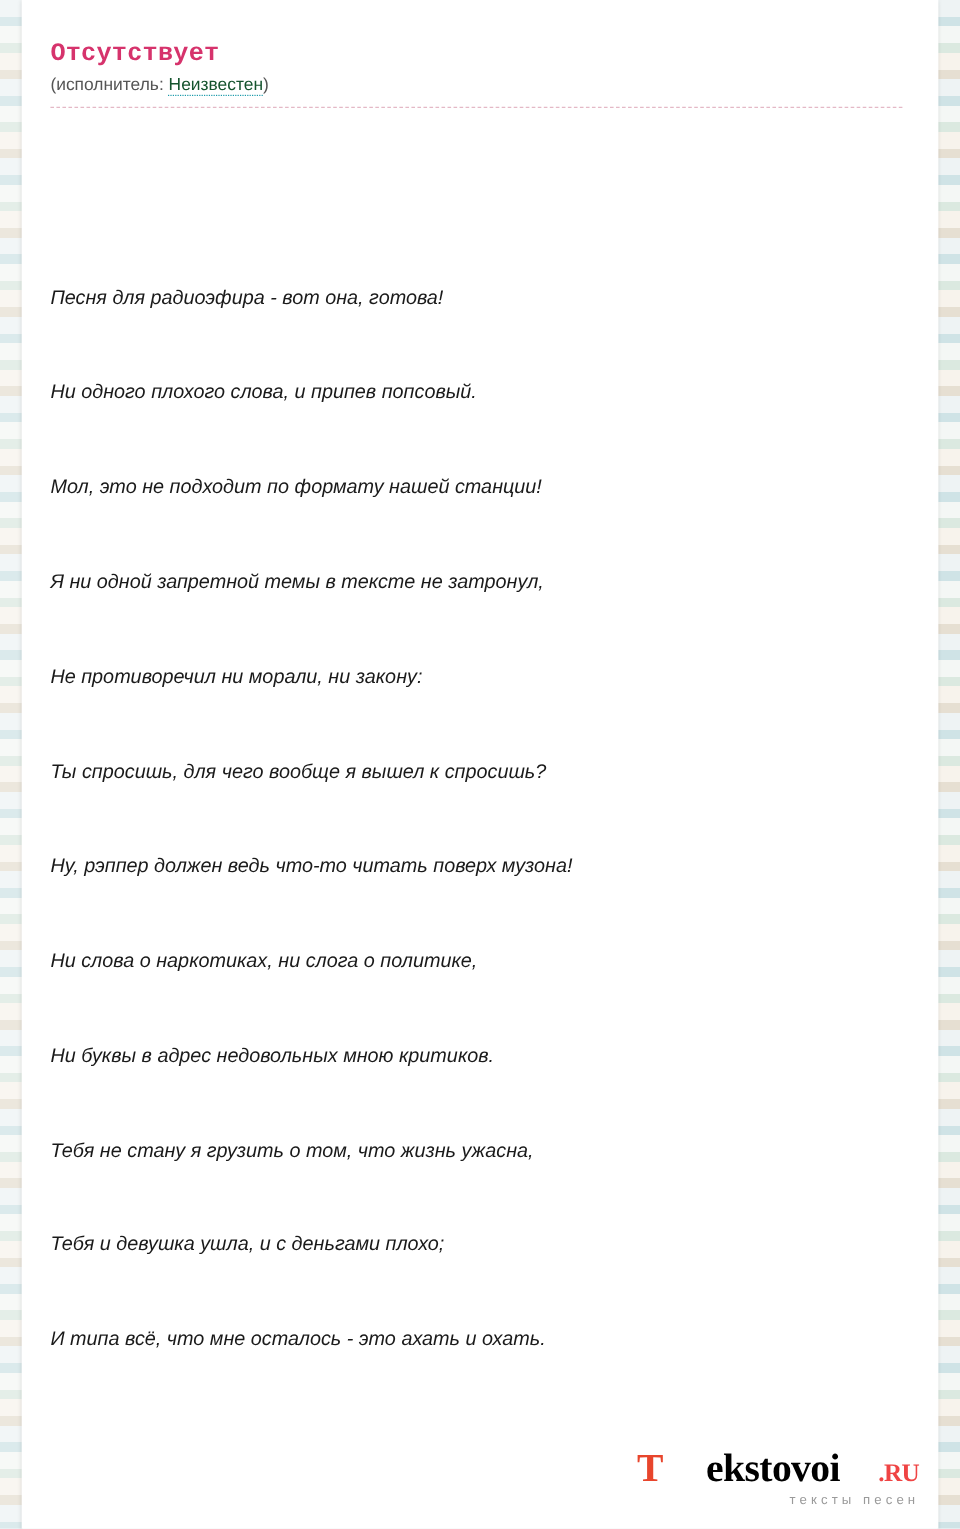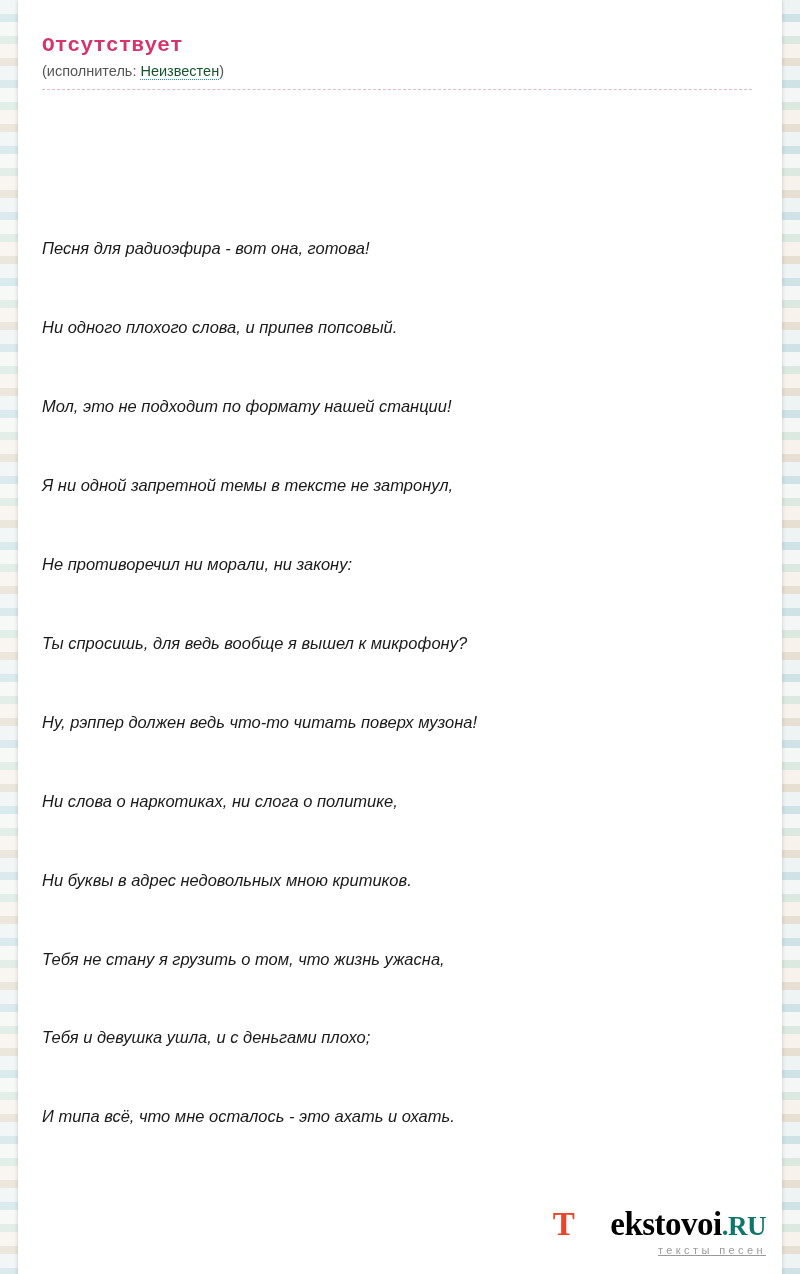--- a/index.html
+++ b/index.html
@@ -104,27 +104,26 @@
     user-select: none;
   }
   .logo-main {
     font-size: 33px;
     font-weight: bold;
     font-family: "Liberation Serif", serif;
     letter-spacing: -0.5px;
   }
   .logo-t { color: #e8452c; }
   .logo-rest { color: #000000; margin-left: 36px; }
-  .logo-ru { color: #0f766e; font-size: 27px; }
+  .logo-ru { color: #ef4444; font-size: 21px; padding-left: 32px; }
   .logo-sub {
     font-size: 11px;
     color: #9a9a9a;
     letter-spacing: 3.4px;
     margin-top: 4px;
-    text-decoration: underline;
   }
 </style>
 </head>
 <body>
 
 <div class="bg-stripes"></div>
 <div class="bg-left-band"></div>
 
 <div class="sheet">
 
@@ -135,21 +134,21 @@
   <hr class="divider">
 
   <div class="lyrics">
 
     <p class="verse">
       <span class="line">Песня для радиоэфира - вот она, готова!</span>
       <span class="line">Ни одного плохого слова, и припев попсовый.</span>
       <span class="line">Мол, это не подходит по формату нашей станции!</span>
       <span class="line">Я ни одной запретной темы в тексте не затронул,</span>
       <span class="line">Не противоречил ни морали, ни закону:</span>
-      <span class="line">Ты спросишь, для ведь вообще я вышел к микрофону?</span>
+      <span class="line">Ты спросишь, для чего вообще я вышел к спросишь?</span>
       <span class="line">Ну, рэппер должен ведь что-то читать поверх музона!</span>
       <span class="line">Ни слова о наркотиках, ни слога о политике,</span>
       <span class="line">Ни буквы в адрес недовольных мною критиков.</span>
       <span class="line">Тебя не стану я грузить о том, что жизнь ужасна,</span>
       <span class="line">Тебя и девушка ушла, и с деньгами плохо;</span>
       <span class="line">И типа всё, что мне осталось - это ахать и охать.</span>
       
       
     </p>
 

